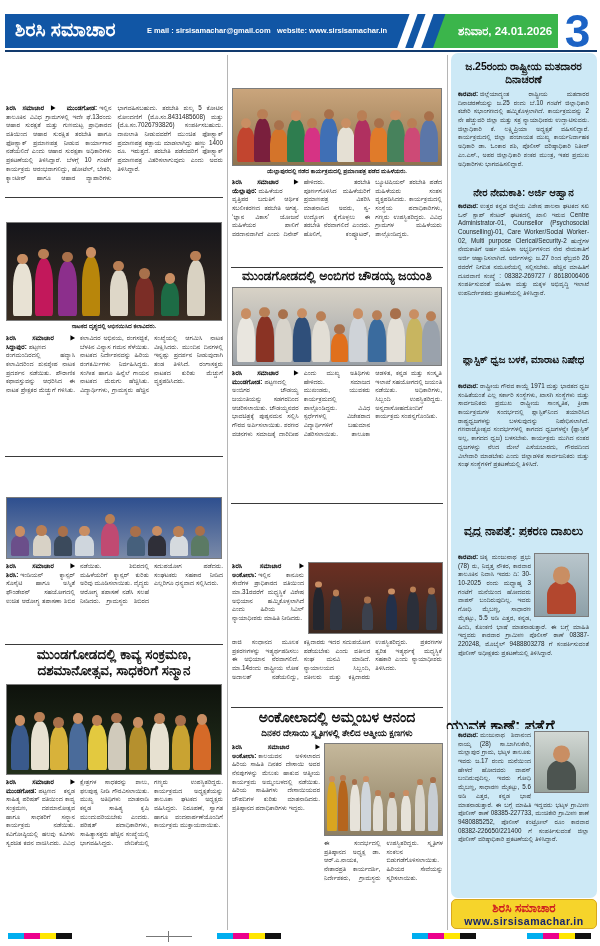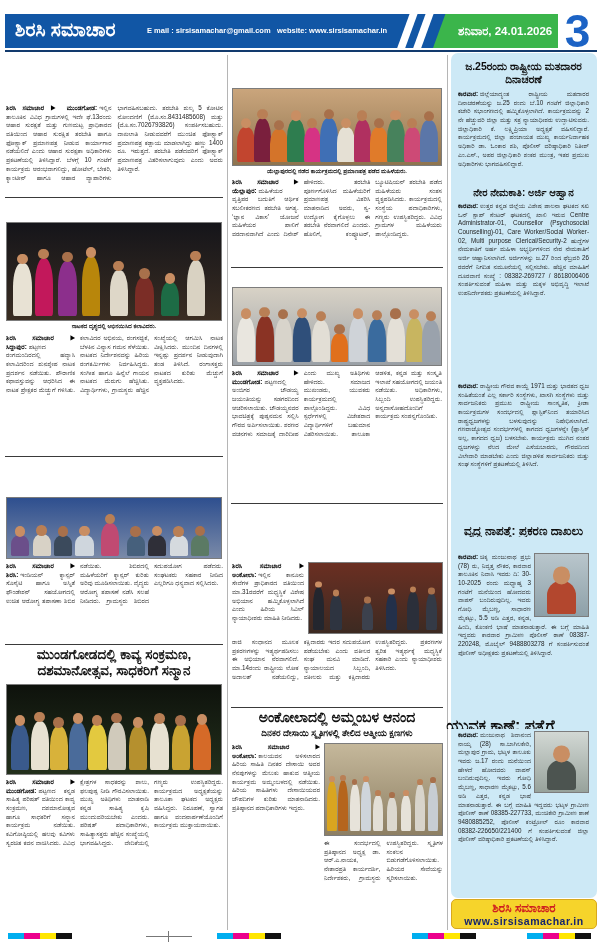--- a/index.html
+++ b/index.html
@@ -212,20 +212,21 @@
       <span class="p" style="left: 90%; height: 55%; background: rgb(91, 118, 168);">
         <i style="background: rgb(168, 112, 75);"></i>
       </span>
     </div>
   <div class="abs caption" style="left:232px;top:168px;width:210px;height:8px;">ಯೆಲ್ಲಾಪುರದಲ್ಲಿ ನಡೆದ ಕಾರ್ಯಕ್ರಮದಲ್ಲಿ ಪ್ರಮಾಣಪತ್ರ ಪಡೆದ ಮಹಿಳೆಯರು.</div>
   <div class="abs body-txt cols3" style="left:232px;top:178px;width:210px;height:87px;">
     <b class="byline">ಶಿರಸಿ ಸಮಾಚಾರ ▶ ಯೆಲ್ಲಾಪುರ:</b><span>ಮಹಿಳೆಯರ ವೃತ್ತಿಪರ ಬದುಕಿಗೆ ಆರ್ಥಿಕ ಸಬಲೀಕರಣದ ತರಬೇತಿ ಅಗತ್ಯ. ‘ಜ್ಞಾನ ವಿಕಾಸ’ ಯೋಜನೆ ಮಹಿಳೆಯರ ಪಾಲಿಗೆ ವರದಾನವಾಗಿದೆ ಎಂದು ದಿನೇಶ್ ಹೇಳಿದರು. ತರಬೇತಿ ಪೂರ್ಣಗೊಳಿಸಿದ ಮಹಿಳೆಯರಿಗೆ ಪ್ರಮಾಣಪತ್ರ ವಿತರಿಸಿ ಮಾತನಾಡಿದ ಅವರು, ಸ್ವ-ಉದ್ಯೋಗ ಕೈಗೊಳ್ಳಲು ಈ ತರಬೇತಿ ನೆರವಾಗಲಿದೆ ಎಂದರು. ಹೊಲಿಗೆ, ಕಂಪ್ಯೂಟರ್, ಬ್ಯೂಟಿಷಿಯನ್ ತರಬೇತಿ ಪಡೆದ ಮಹಿಳೆಯರು ಸಂತಸ ವ್ಯಕ್ತಪಡಿಸಿದರು. ಕಾರ್ಯಕ್ರಮದಲ್ಲಿ ಸಂಸ್ಥೆಯ ಪದಾಧಿಕಾರಿಗಳು, ಗಣ್ಯರು ಉಪಸ್ಥಿತರಿದ್ದರು. ವಿವಿಧ ಗ್ರಾಮಗಳ ಮಹಿಳೆಯರು ಪಾಲ್ಗೊಂಡಿದ್ದರು.</span>
   </div>
 
   <div class="abs hrule" style="left:231px;top:267px;width:212px;height:1px;"></div>
+  <div class="abs hl" style="left:231px;top:269px;width:212px;height:16px;font-size:12.5px;">ಮುಂಡಗೋಡದಲ್ಲಿ ಅಂಬಿಗರ ಚೌಡಯ್ಯ ಜಯಂತಿ</div>
   <div class="photo" style="left: 232px; top: 287px; width: 210px; height: 79px; background: linear-gradient(rgb(216, 210, 198) 0%, rgb(154, 160, 166) 100%);">
       <span class="p" style="left: 2%; height: 58%; background: rgb(233, 230, 223);">
         <i style="background: rgb(201, 142, 99);"></i>
       </span>
       <span class="p" style="left: 11%; height: 60%; background: rgb(138, 51, 36);">
         <i style="background: rgb(185, 127, 85);"></i>
       </span>
       <span class="p" style="left: 20%; height: 57%; background: rgb(216, 212, 203);">
         <i style="background: rgb(168, 112, 75);"></i>
       </span>
@@ -330,20 +331,21 @@
   <div class="abs r-hl" style="left:457px;top:60px;width:133px;height:28px;font-size:10.5px;">ಜ.25ರಂದು ರಾಷ್ಟ್ರೀಯ ಮತದಾರರ ದಿನಾಚರಣೆ</div>
   <div class="abs body-txt" style="left:458px;top:90px;width:131px;height:95px;">
     <b class="byline">ಕಾರವಾರ:</b><span>ಜಿಲ್ಲೆಯಾದ್ಯಂತ ರಾಷ್ಟ್ರೀಯ ಮತದಾರರ ದಿನಾಚರಣೆಯನ್ನು ಜ.25 ರಂದು ಬೆ.10 ಗಂಟೆಗೆ ಜಿಲ್ಲಾಧಿಕಾರಿ ಕಚೇರಿ ಸಭಾಂಗಣದಲ್ಲಿ ಹಮ್ಮಿಕೊಳ್ಳಲಾಗಿದೆ. ಕಾರ್ಯಕ್ರಮವನ್ನು 2 ನೇ ಹೆಚ್ಚುವರಿ ಜಿಲ್ಲಾ ಮತ್ತು ಸತ್ರ ನ್ಯಾಯಾಧೀಶರು ಉದ್ಘಾಟಿಸುವರು. ಜಿಲ್ಲಾಧಿಕಾರಿ ಕೆ. ಲಕ್ಷ್ಮಿಪ್ರಿಯಾ ಅಧ್ಯಕ್ಷತೆ ವಹಿಸಲಿದ್ದಾರೆ. ಕಾರ್ಯಕ್ರಮದಲ್ಲಿ ಜಿಲ್ಲಾ ಪಂಚಾಯತ ಮುಖ್ಯ ಕಾರ್ಯನಿರ್ವಾಹಕ ಅಧಿಕಾರಿ ಡಾ. ಓಂಕಾರ ಶಶಿ, ಪೊಲೀಸ್ ವರಿಷ್ಠಾಧಿಕಾರಿ ನಿತೀಶ್ ಎಂ.ಎಸ್., ಅಪರ ಜಿಲ್ಲಾಧಿಕಾರಿ ಶಂಕರ ಮುಂತ್ರ, ಇತರ ಪ್ರಮುಖ ಅಧಿಕಾರಿಗಳು ಭಾಗವಹಿಸಲಿದ್ದಾರೆ.</span>
   </div>
 
   <div class="abs r-hl" style="left:457px;top:187px;width:133px;height:13px;font-size:10px;">ನೇರ ನೇಮಕಾತಿ: ಅರ್ಜಿ ಆಹ್ವಾನ</div>
   <div class="abs body-txt" style="left:458px;top:202px;width:131px;height:150px;">
     <b class="byline">ಕಾರವಾರ:</b><span>ಉತ್ತರ ಕನ್ನಡ ಜಿಲ್ಲೆಯ ವಿಶೇಷ ಪಾಲನಾ ಘಟಕದ ಸಖಿ ಒನ್ ಸ್ಟಾಪ್ ಸೆಂಟರ್ ಘಟಕದಲ್ಲಿ ಖಾಲಿ ಇರುವ Centre Administrator-01, Counsellor (Psychosocial Counselling)-01, Care Worker/Social Worker-02, Multi purpose Clerical/Security-2 ಹುದ್ದೆಗಳ ನೇಮಕಾತಿಗೆ ಅರ್ಹ ಮಹಿಳಾ ಅಭ್ಯರ್ಥಿಗಳಿಂದ ನೇರ ನೇಮಕಾತಿಗೆ ಅರ್ಜಿ ಆಹ್ವಾನಿಸಲಾಗಿದೆ. ಅರ್ಜಿಗಳನ್ನು ಜ.27 ರಿಂದ ಫೆಬ್ರವರಿ 26 ರವರೆಗೆ ನಿಗದಿತ ನಮೂನೆಯಲ್ಲಿ ಸಲ್ಲಿಸಬೇಕು. ಹೆಚ್ಚಿನ ಮಾಹಿತಿಗೆ ದೂರವಾಣಿ ಸಂಖ್ಯೆ : 08382-269727 / 8618006406 ಸಂಪರ್ಕಿಸುವಂತೆ ಮಹಿಳಾ ಮತ್ತು ಮಕ್ಕಳ ಅಭಿವೃದ್ಧಿ ಇಲಾಖೆ ಉಪನಿರ್ದೇಶಕರು ಪ್ರಕಟಣೆಯಲ್ಲಿ ತಿಳಿಸಿದ್ದಾರೆ.</span>
   </div>
 
+  <div class="abs r-hl" style="left:457px;top:354px;width:133px;height:26px;font-size:10px;">ಪ್ಲಾಸ್ಟಿಕ್ ಧ್ವಜ ಬಳಕೆ, ಮಾರಾಟ ನಿಷೇಧ</div>
   <div class="abs body-txt" style="left:458px;top:382px;width:131px;height:153px;">
     <b class="byline">ಕಾರವಾರ:</b><span>ರಾಷ್ಟ್ರೀಯ ಗೌರವ ಕಾಯ್ದೆ 1971 ಮತ್ತು ಭಾರತದ ಧ್ವಜ ಸಂಹಿತೆಯಂತೆ ಎಲ್ಲ ಸರ್ಕಾರಿ ಸಂಸ್ಥೆಗಳು, ಖಾಸಗಿ ಸಂಸ್ಥೆಗಳು ಮತ್ತು ಸಾರ್ವಜನಿಕರು ಪ್ರಮುಖ ರಾಷ್ಟ್ರೀಯ ಸಾಂಸ್ಕೃತಿಕ, ಕ್ರೀಡಾ ಕಾರ್ಯಕ್ರಮಗಳ ಸಂದರ್ಭದಲ್ಲಿ ಪ್ಲಾಸ್ಟಿಕ್‌ನಿಂದ ತಯಾರಿಸಿದ ರಾಷ್ಟ್ರಧ್ವಜಗಳನ್ನು ಬಳಸುವುದನ್ನು ನಿಷೇಧಿಸಲಾಗಿದೆ. ಗಣರಾಜ್ಯೋತ್ಸವ ಸಂದರ್ಭಗಳಲ್ಲಿ ಕಾಗದದ ಧ್ವಜಗಳನ್ನೇ (ಪ್ಲಾಸ್ಟಿಕ್ ಅಲ್ಲ, ಕಾಗದದ ಧ್ವಜ) ಬಳಸಬೇಕು. ಕಾರ್ಯಕ್ರಮ ಮುಗಿದ ನಂತರ ಧ್ವಜಗಳನ್ನು ನೆಲದ ಮೇಲೆ ಎಸೆಯಬಾರದು, ಗೌರವದಿಂದ ವಿಲೇವಾರಿ ಮಾಡಬೇಕು ಎಂದು ಜಿಲ್ಲಾಡಳಿತ ಸಾರ್ವಜನಿಕರು ಮತ್ತು ಸಂಘ ಸಂಸ್ಥೆಗಳಿಗೆ ಪ್ರಕಟಣೆಯಲ್ಲಿ ತಿಳಿಸಿದೆ.</span>
   </div>
 
   <div class="abs r-hl" style="left:457px;top:524px;width:133px;height:13px;font-size:12px;">ವೃದ್ಧ ನಾಪತ್ತೆ: ಪ್ರಕರಣ ದಾಖಲು</div>
   <div class="abs body-txt" style="left:458px;top:553px;width:131px;height:160px;">
     <span class="photo-float" style="background: linear-gradient(rgb(185, 198, 204) 0%, rgb(141, 160, 168) 100%);">
         <span class="p" style="left: 22%; height: 52%; width: 56%; background: rgb(179, 71, 46);">
           <i style="background: rgb(201, 142, 99);"></i>
         </span>

